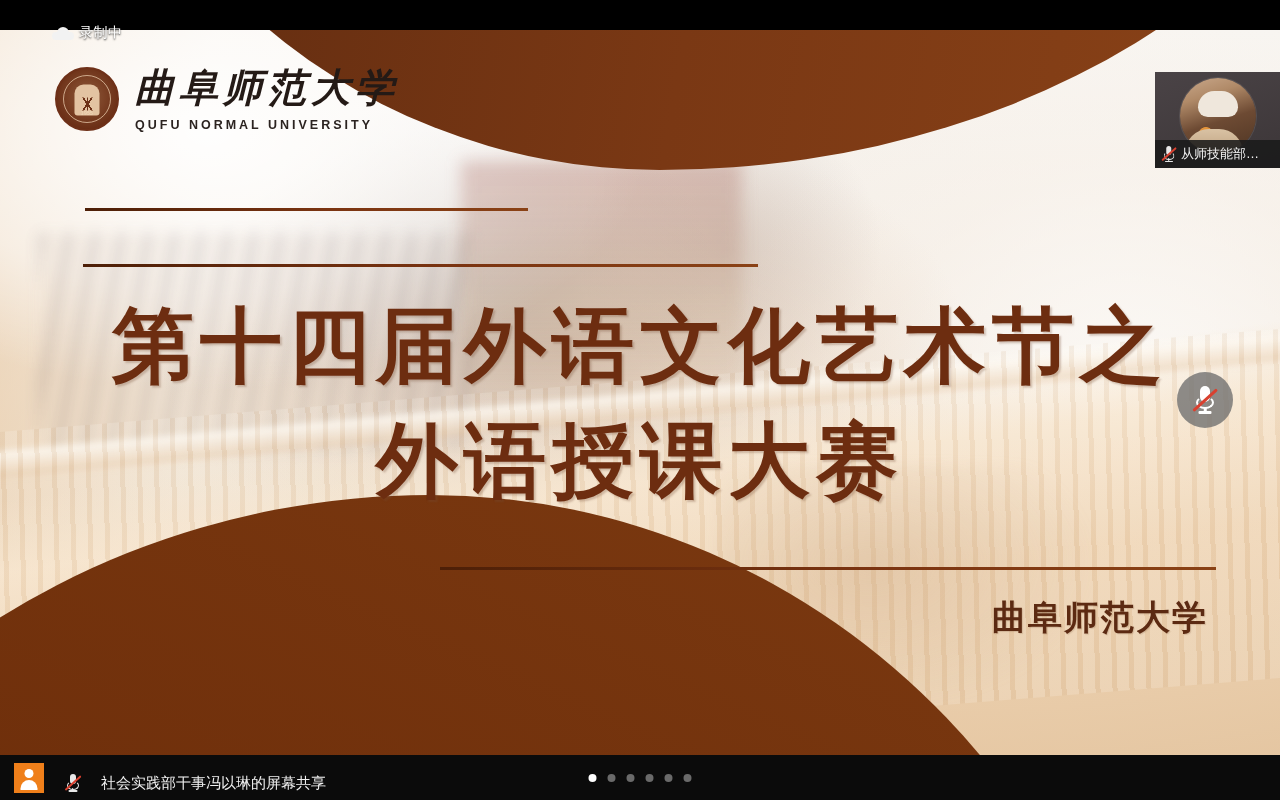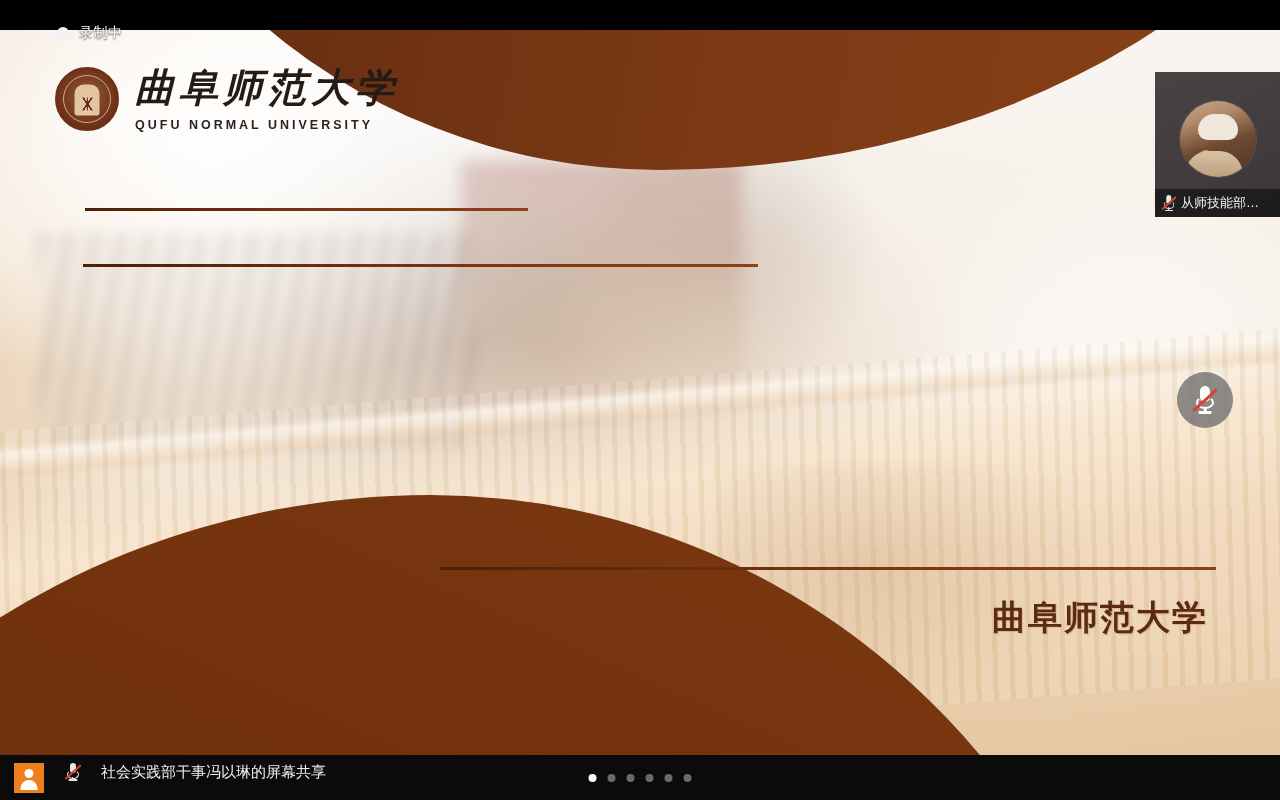--- a/index.html
+++ b/index.html
@@ -354,21 +354,21 @@
   .float-mic .mic-cap  { top: 1px;  width: 10px; height: 16px; background: #fff; }
   .float-mic .mic-arc  { top: 11px; width: 18px; height: 13px; border-width: 2.5px; border-color: #fff; box-sizing: border-box; }
   .float-mic .mic-stem { top: 22px; width: 2.5px; height: 5px; background: #fff; }
   .float-mic .mic-base { top: 26px; width: 13px; height: 2.5px; background: #fff; }
   .float-mic .mic-slash{ width: 32px; height: 2.6px; }
 
   
   .video-tile {
     position: absolute;
     left: 1155px; top: 72px;
-    width: 125px; height: 145px;
+    width: 125px; height: 96px;
     background: #3a3a3c;
     z-index: 38;
     overflow: hidden;
   }
   .video-tile .vt-frame {
     position: absolute;
     inset: 0;
     background: linear-gradient(160deg, #4a4346 0%, #3c3638 100%);
   }
   .video-tile .vt-avatar {
@@ -436,21 +436,21 @@
     background: #0b0b0b;
     z-index: 50;
     display: flex;
     align-items: center;
   }
   .share-chip {
     position: absolute;
     left: 14px; top: 50%;
     transform: translateY(-50%);
     display: flex;
-    align-items: flex-start;
+    align-items: flex-end;
     gap: 20px;
   }
   .share-chip .person-badge {
     width: 30px; height: 30px;
     background: #ef7f1a;
     display: flex;
     align-items: center;
     justify-content: center;
     position: relative;
     flex: 0 0 auto;
@@ -524,20 +524,24 @@
       <div class="logo-wordmark">
         <div class="logo-cn">曲阜师范大学</div>
         <div class="logo-en">QUFU NORMAL UNIVERSITY</div>
       </div>
     </div>
 
     <div class="rule rule-1"></div>
     <div class="rule rule-2"></div>
     <div class="rule rule-3"></div>
 
+    <div class="headline">
+      <div class="line line-1">第十四届外语文化艺术节之</div>
+      <div class="line line-2">外语授课大赛</div>
+    </div>
 
     <div class="credits">
       <div class="credit">曲阜师范大学</div>
     </div>
   </div>
 
   <div class="top-strip"></div>
   <div class="rec-badge">
     <span class="cloud-ic"></span>
     <span class="rec-text">录制中</span>

